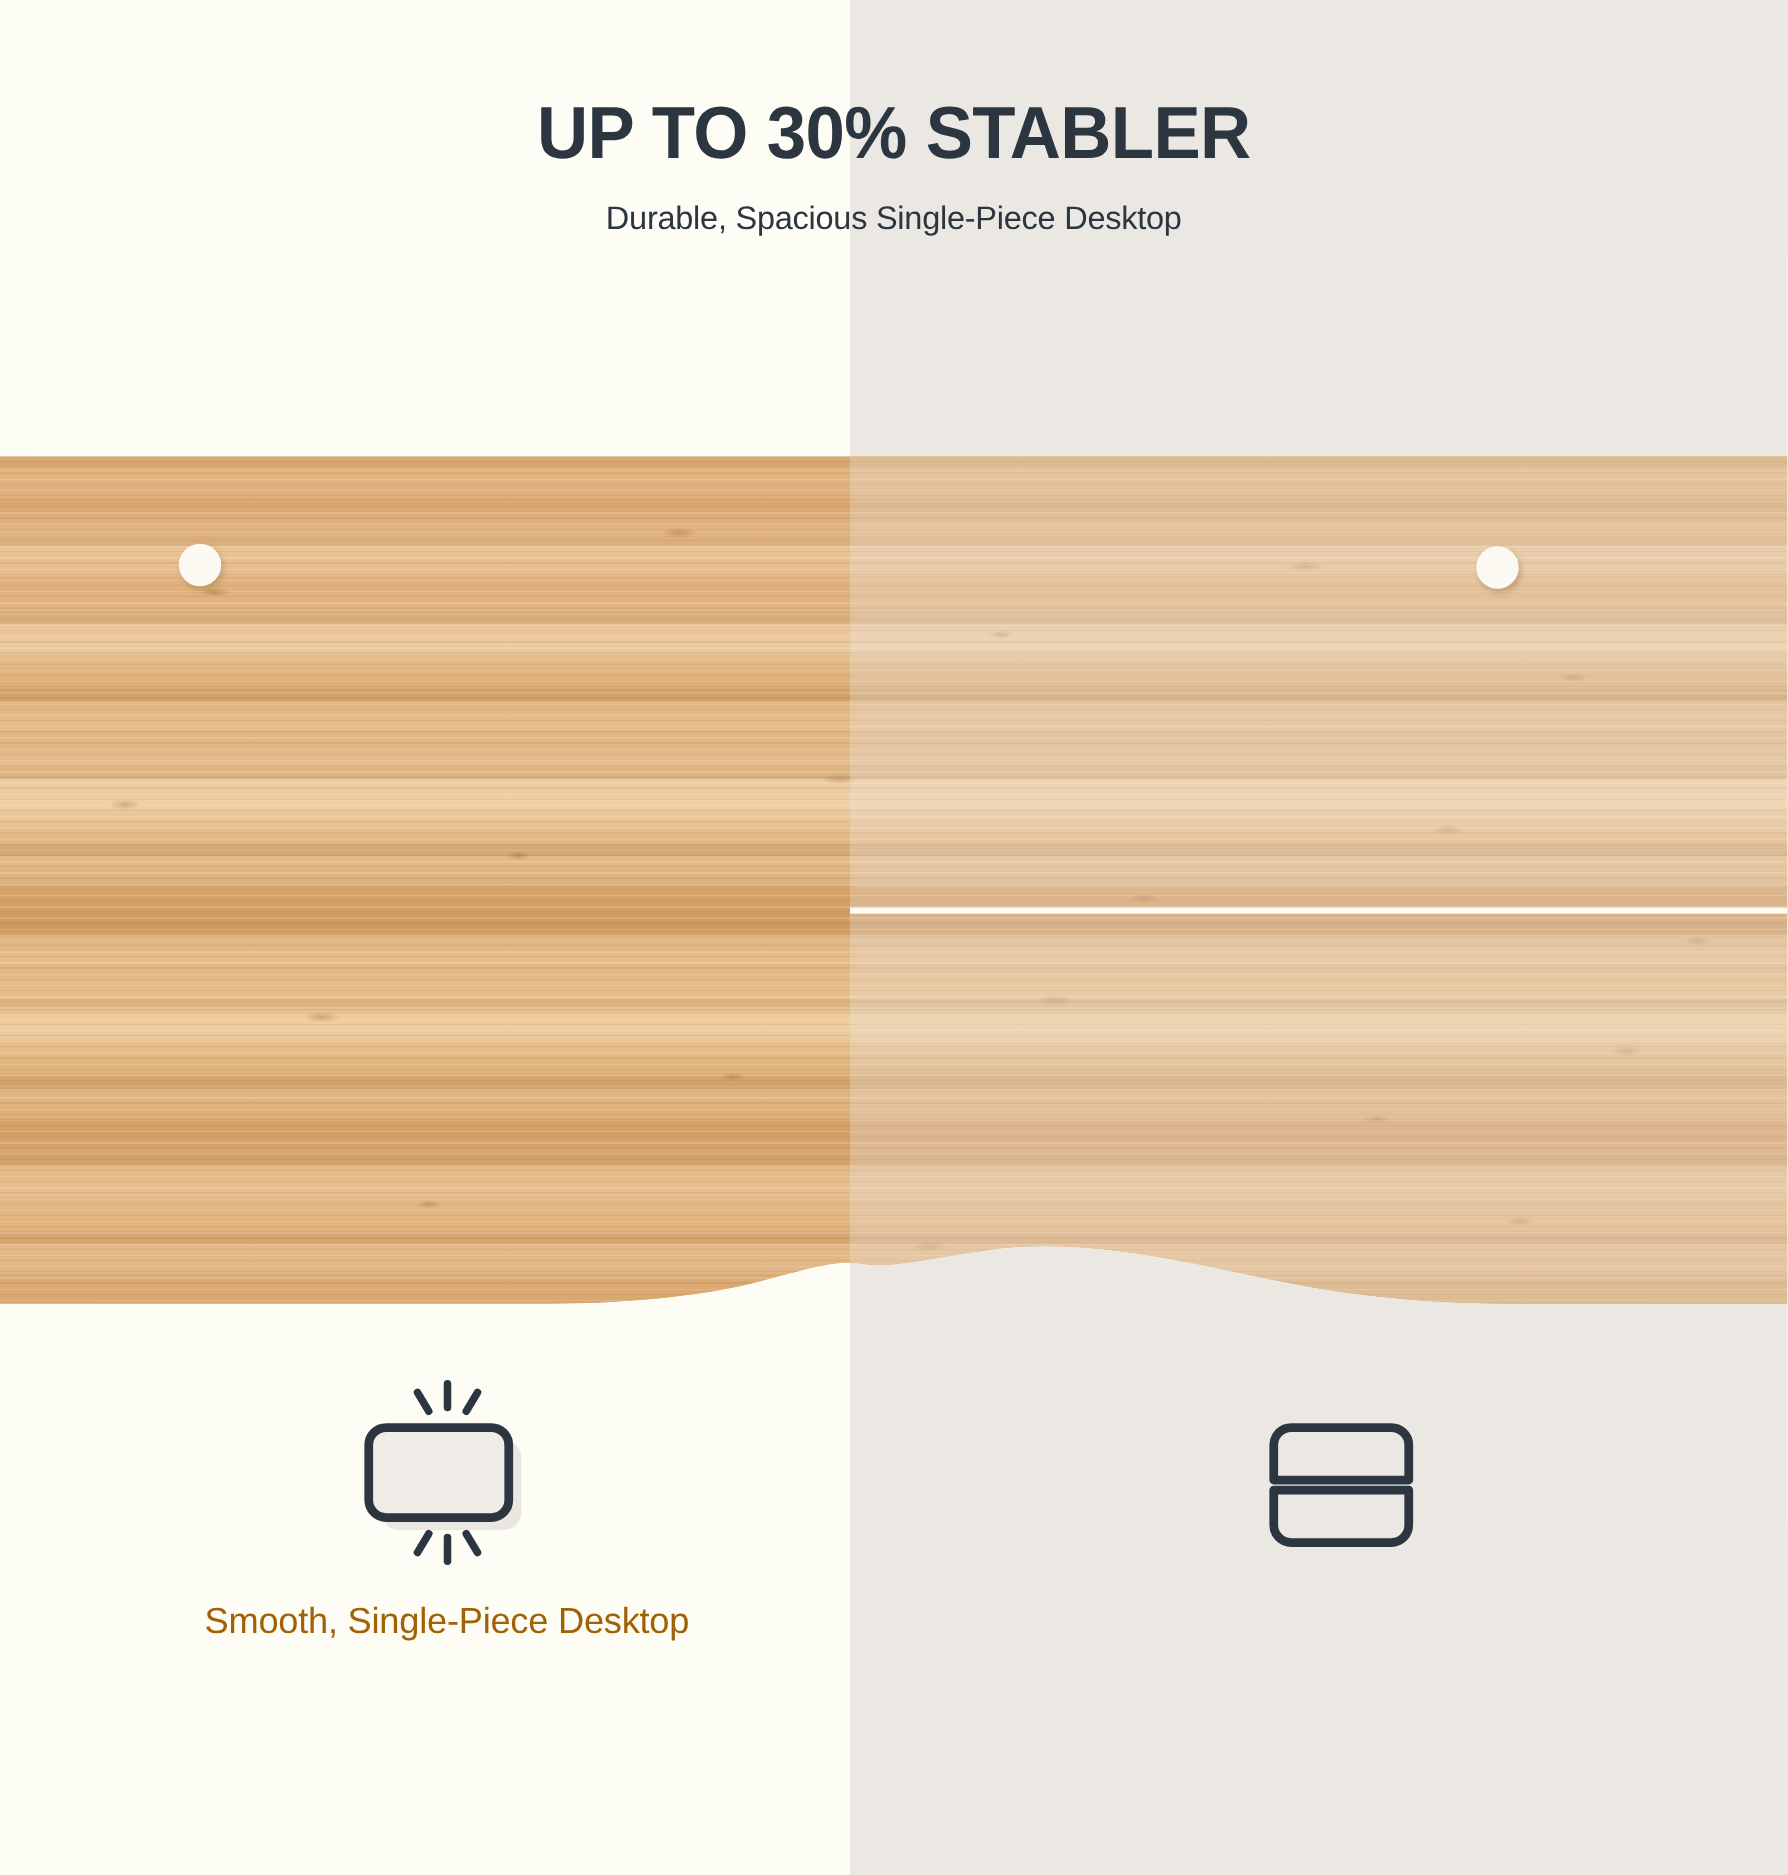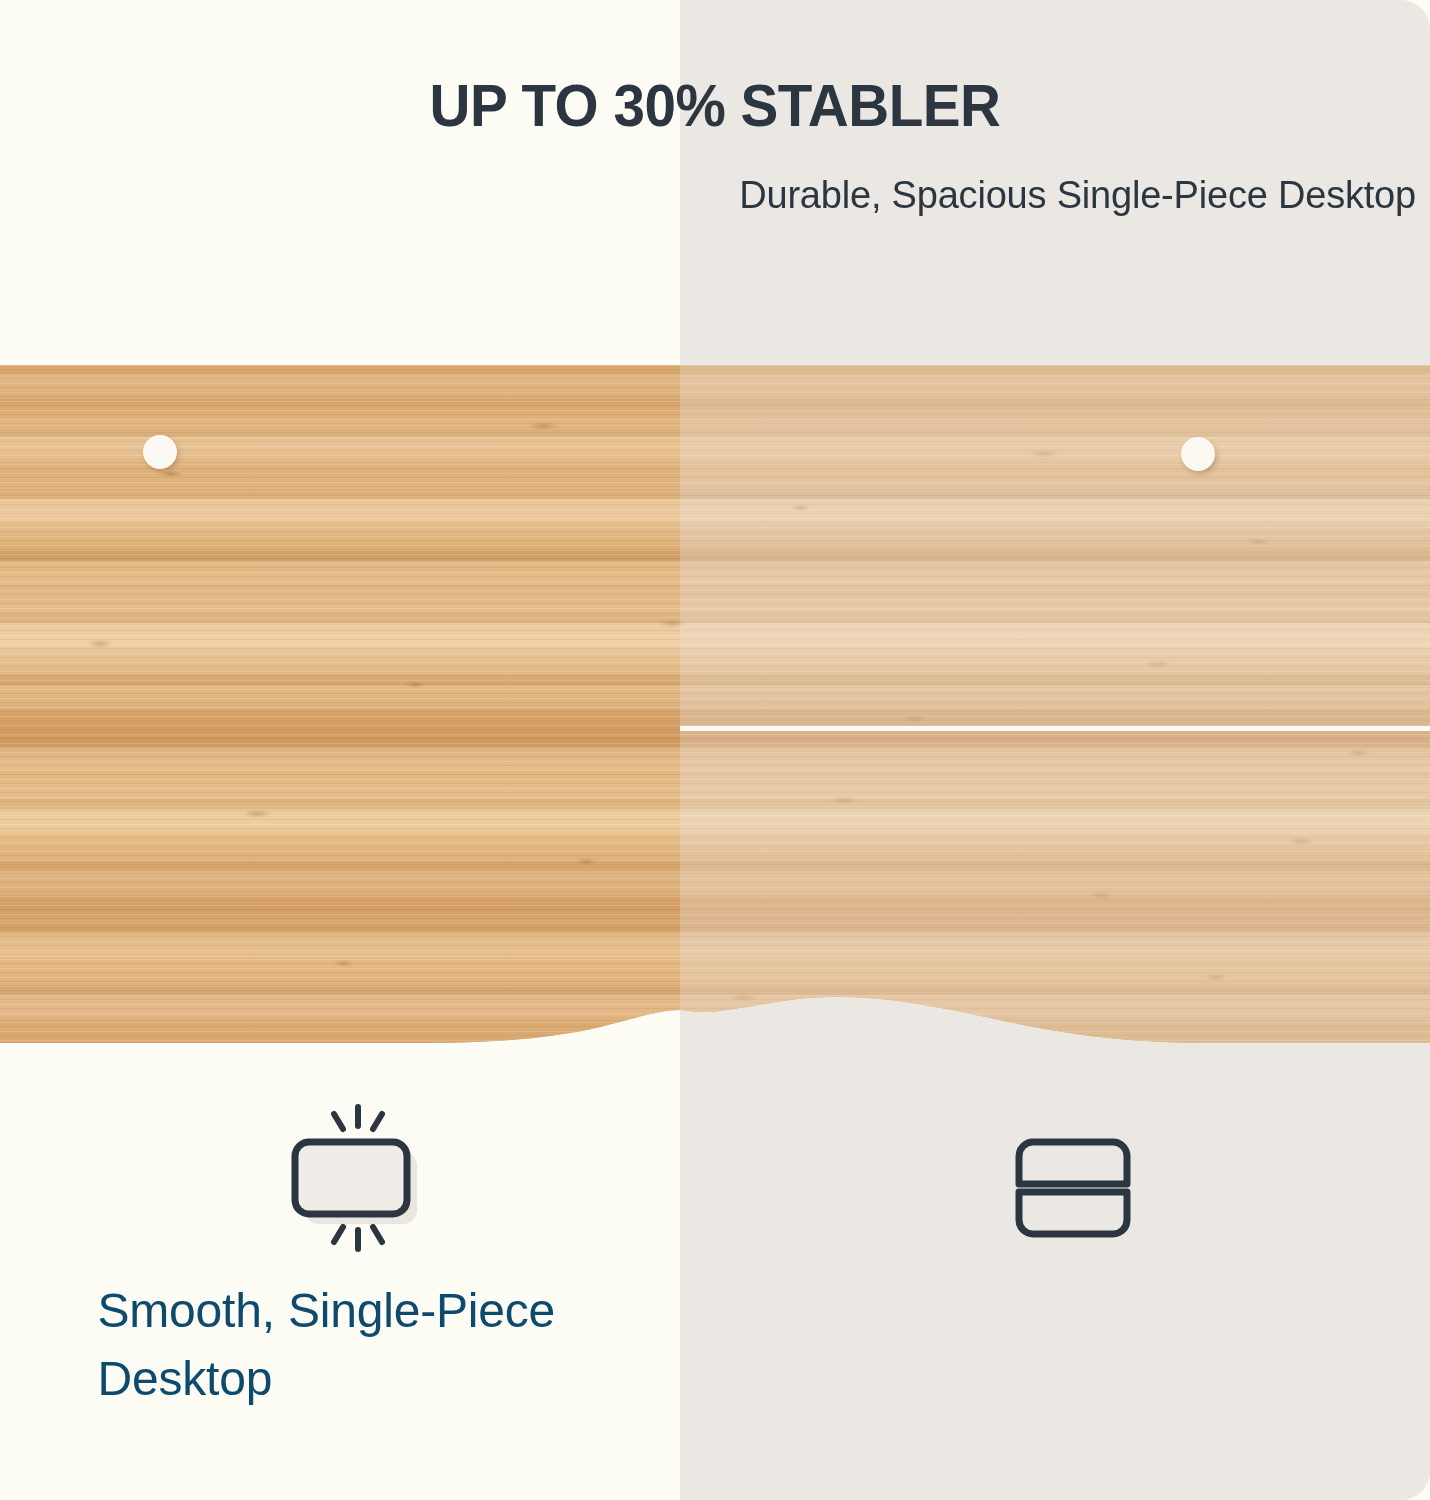--- a/index.html
+++ b/index.html
@@ -3,39 +3,39 @@
 <meta charset="utf-8">
 <style>
   html,body{margin:0;padding:0;}
   body{
     width:1430px;height:1500px;
     font-family:"Liberation Sans","DejaVu Sans",sans-serif;
     background:#FDFCF5;
     overflow:hidden;
     position:relative;
   }
-  #stage{position:relative;width:1430px;height:1500px;overflow:hidden;border-radius:29px;}
+  #stage{position:relative;width:1430px;height:1500px;overflow:hidden;}
 
   
   .bg-left{position:absolute;left:0;top:0;width:680px;height:1500px;background:#FDFCF5;}
   .bg-right{position:absolute;left:680px;top:0;width:750px;height:1500px;background:#EBE8E3;}
 
   
   .header{position:absolute;left:0;top:0;width:1430px;text-align:center;z-index:6;}
   .headline{
     margin:0;padding-top:76px;
     font-size:59px;font-weight:700;letter-spacing:-0.5px;
     color:#2B3640;line-height:1.04;
     font-family:"Liberation Sans","DejaVu Sans",sans-serif;
     transform:scaleX(.96);transform-origin:center;
   }
   .subhead{
-    margin:14px;padding-top:22px;
-    font-size:38px;font-weight:400;letter-spacing:-0.2px;
-    color:#2B3640;line-height:1.2;text-align:right;
+    margin:0;padding-top:22px;
+    font-size:26px;font-weight:400;letter-spacing:-0.2px;
+    color:#2B3640;line-height:1.2;
   }
 
   
   .panel-wrap{
     position:absolute;left:0;top:365px;width:1430px;height:680px;z-index:3;
   }
   .panel{
     position:absolute;left:0;top:0;width:1430px;height:680px;
     -webkit-clip-path:url(#deskClip);clip-path:url(#deskClip);
   }
@@ -104,22 +104,22 @@
     background:#FCFAF4;
   }
 
   
   .cols{position:absolute;left:0;top:1090px;width:1430px;height:340px;
         display:flex;z-index:6;}
   .col{width:715px;display:flex;flex-direction:column;align-items:center;}
   .icon-box{height:175px;display:flex;align-items:center;justify-content:center;}
   .caption{
     margin:0;padding-top:12px;
-    font-size:48px;font-weight:400;line-height:1.42;
-    color:#0c4a6e;text-align:left;max-width:520px;letter-spacing:-0.2px;
+    font-size:29px;font-weight:400;line-height:1.42;
+    color:#a16207;text-align:left;max-width:520px;letter-spacing:-0.2px;
   }
 </style>
 </head>
 <body>
 
 <div id="stage">
 
   <div class="bg-left"></div>
   <div class="bg-right"></div>
 

